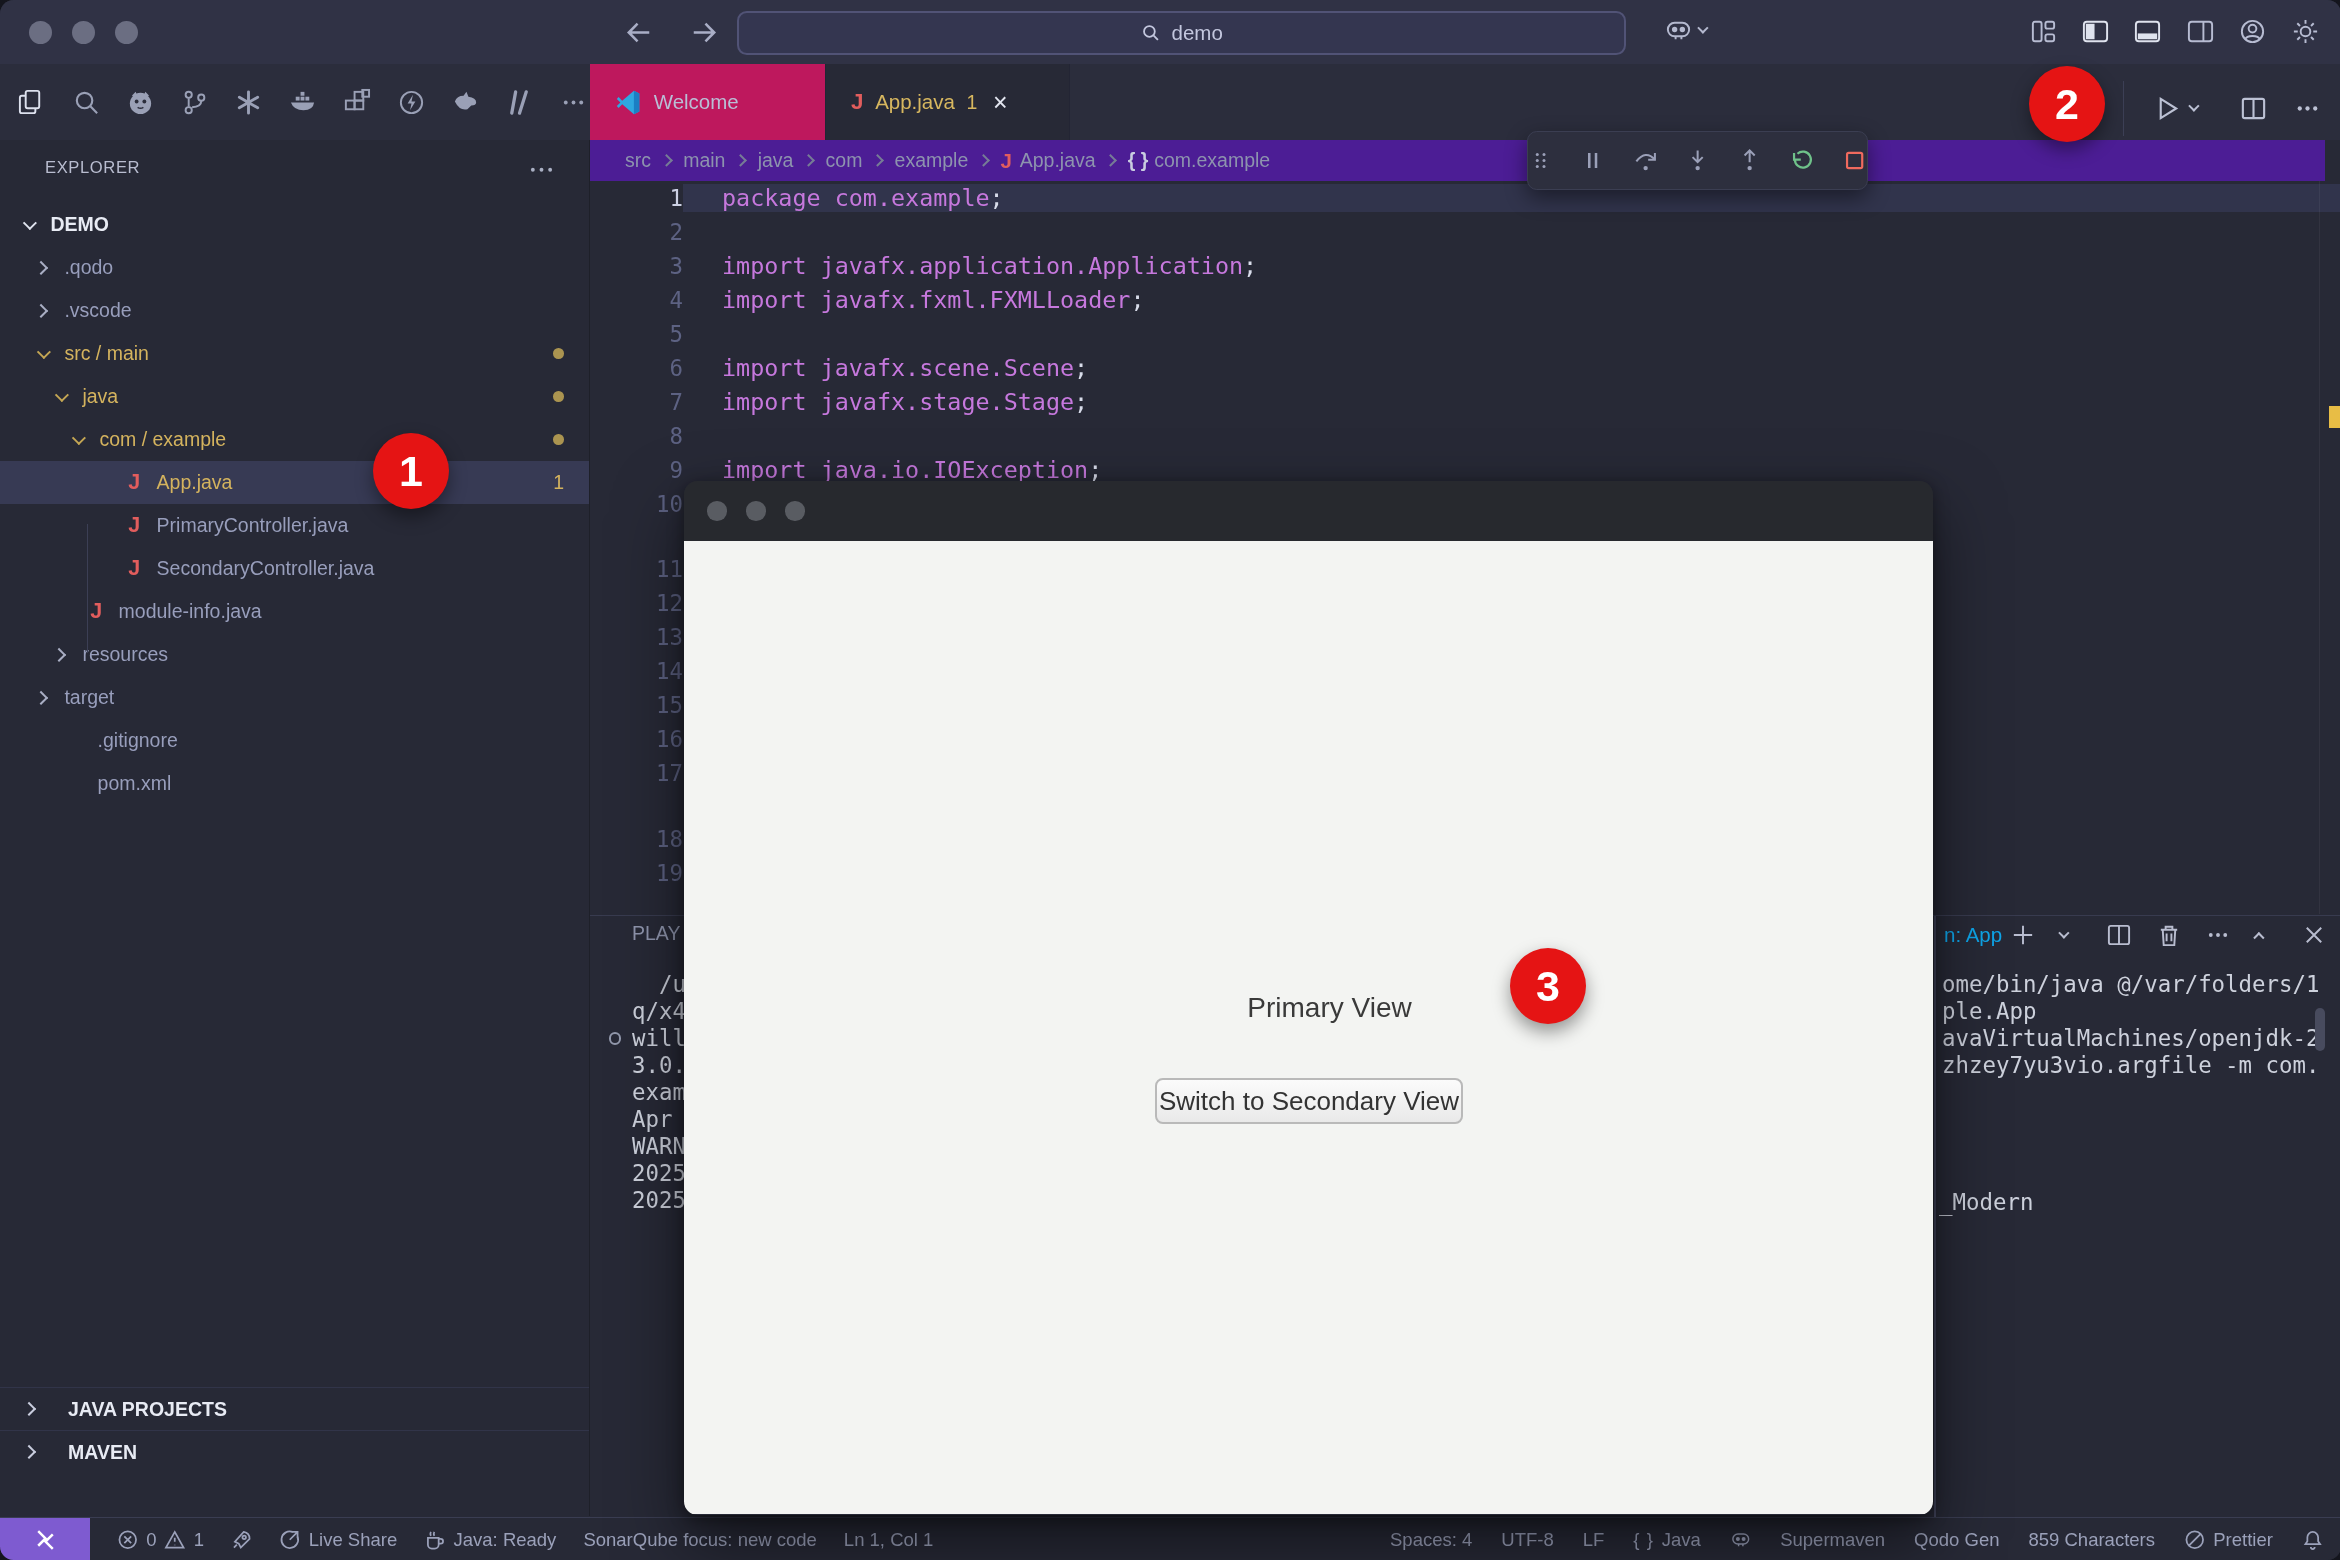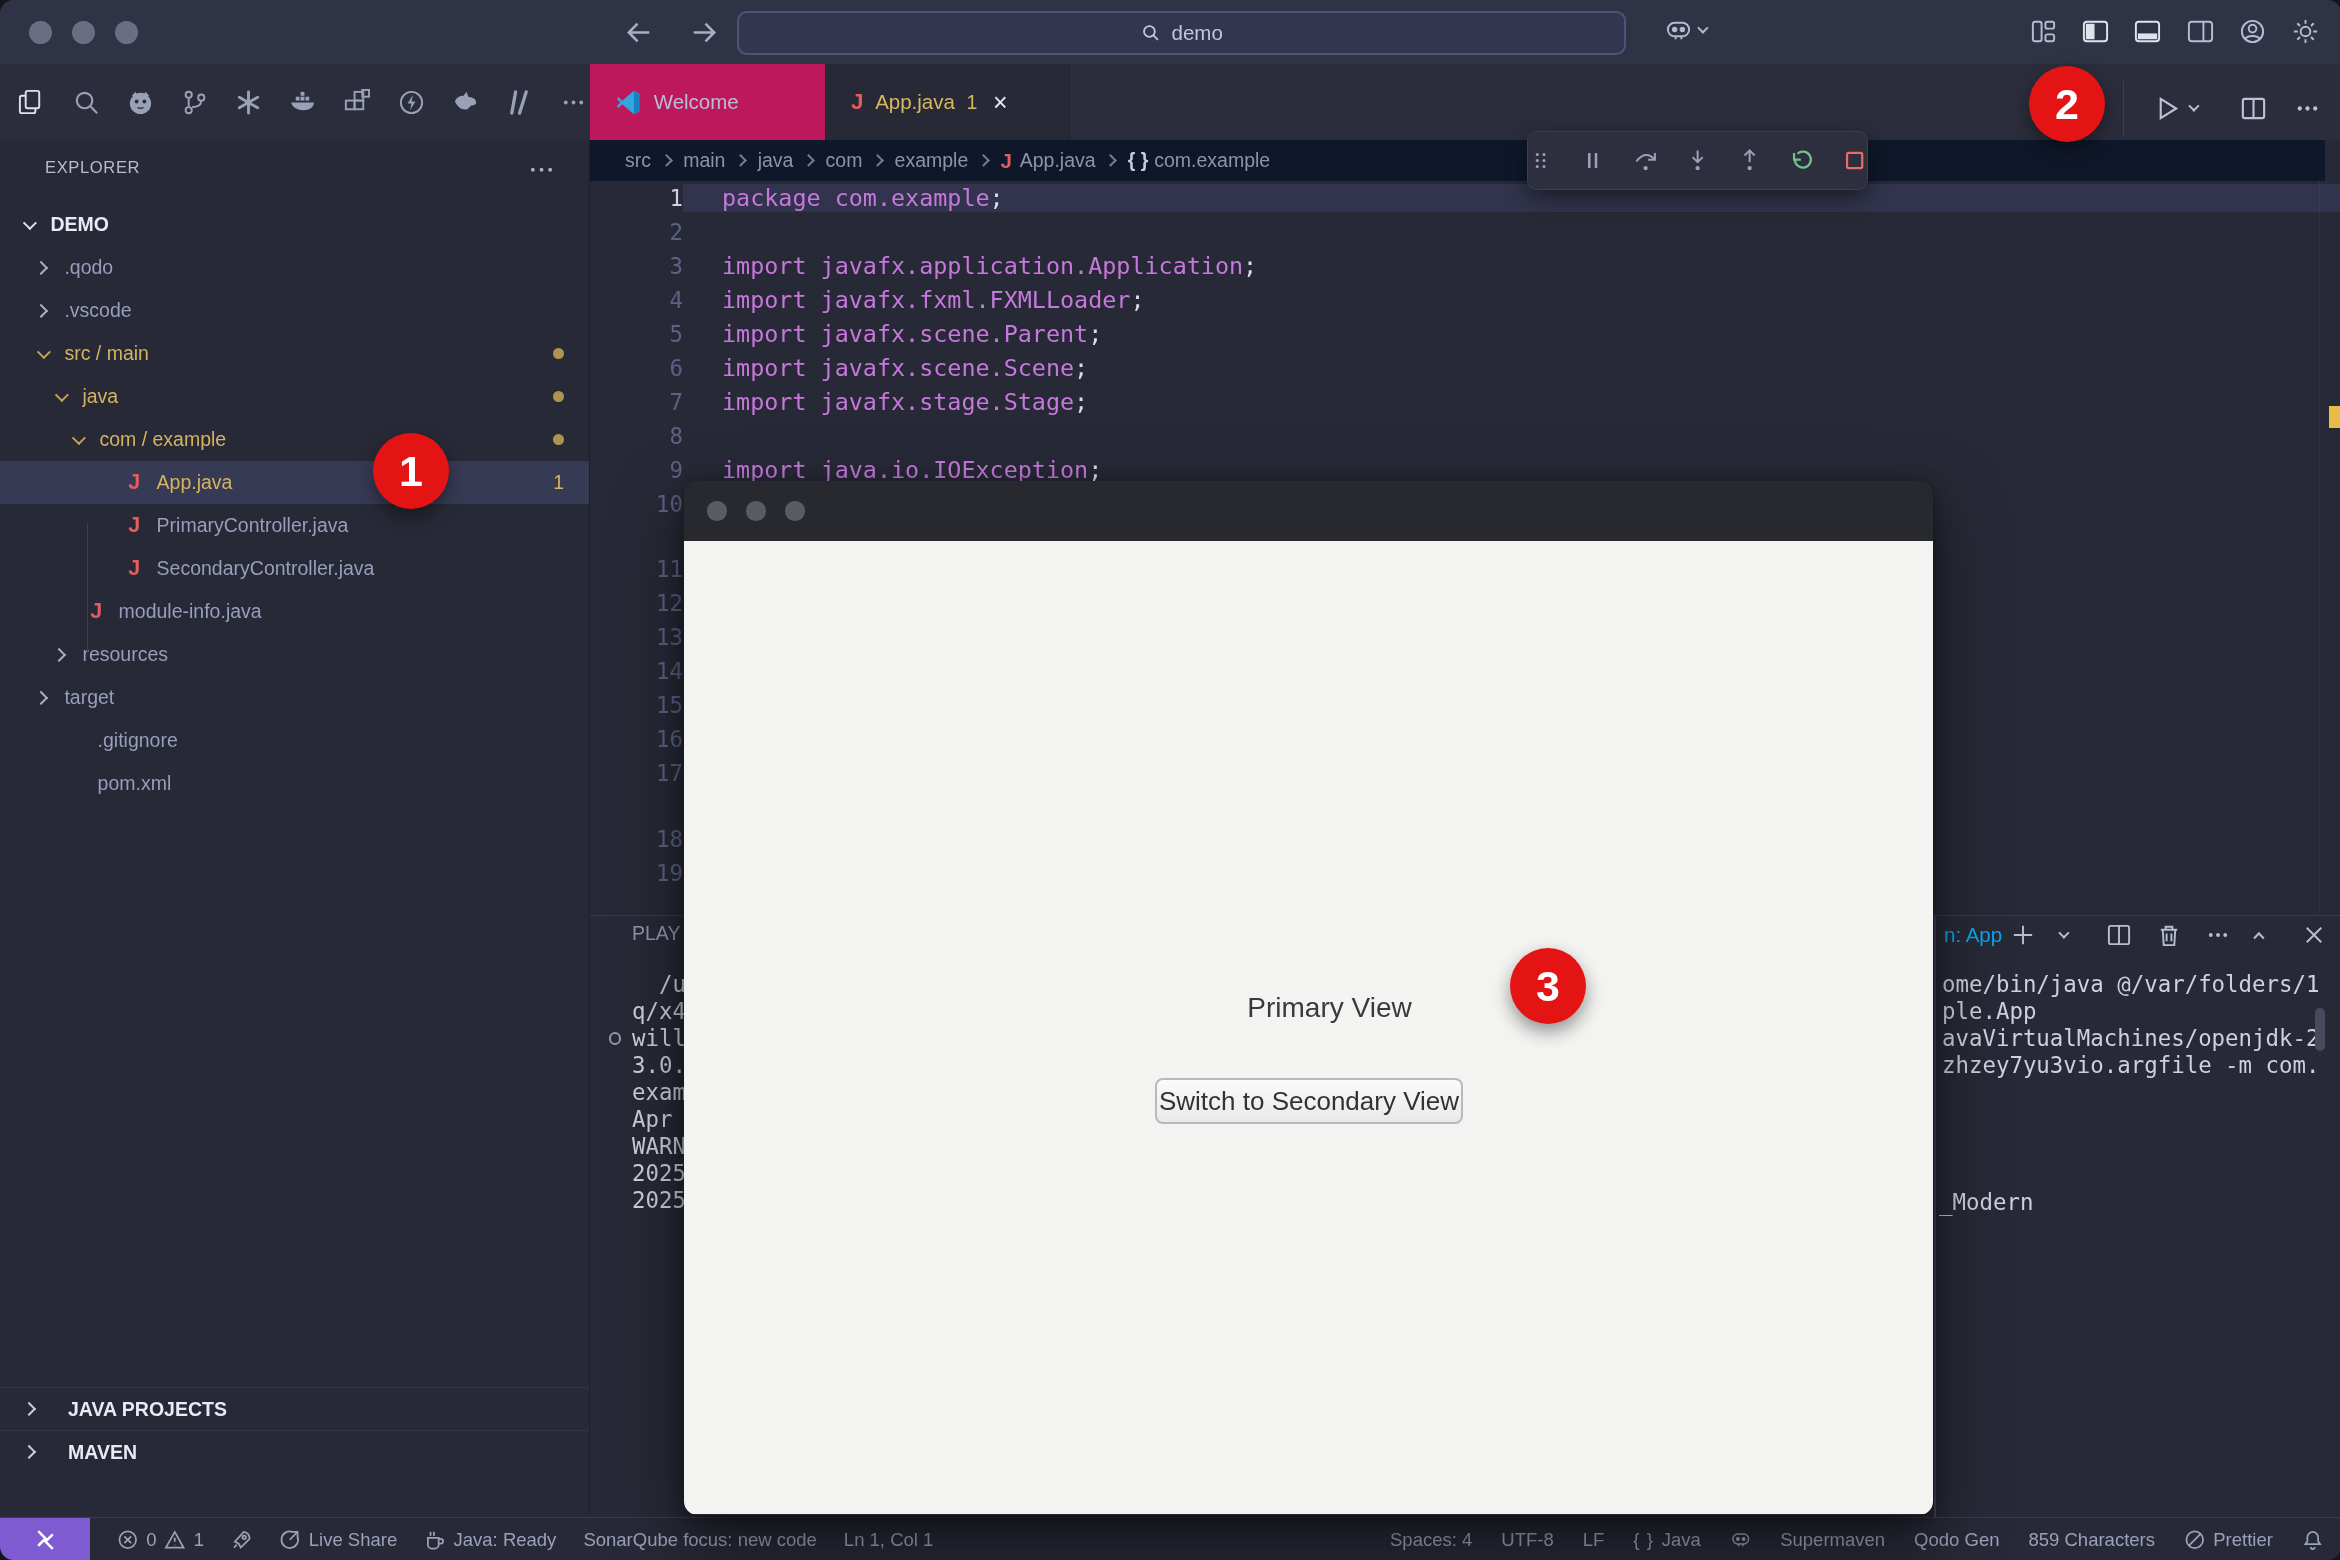--- a/index.html
+++ b/index.html
@@ -31,21 +31,21 @@
   .tab.active{ background:#272936; width:244px; }
   .tab .tlabel-gold{ color:#d7b75f; }
   .tab .tbadge{ color:#d7b75f; font-size:19.5px; }
   .tab .tclose{ color:#e3e6f0; font-size:25px; margin-left:3.9px; }
   .jicon{ color:#e25d5d; font-weight:700; font-size:22.4px; }
   .ed-actions{ position:absolute; right:19.5px; top:76px; height:64px; display:flex; align-items:center; gap:25px; color:#bcc1d4; }
   .ed-actions .sep{ width:1px; height:55px; background:#3c3f55; margin-right:3.9px; }
   .ed-actions svg{ width:29px; height:29px; }
 
   
-  .breadcrumb{ position:absolute; left:590px; top:140px; right:16px; height:41px; display:flex; align-items:center; padding-left:35px; color:#8d93ae; font-size:19.5px; background:#0f172a; }
+  .breadcrumb{ position:absolute; left:590px; top:140px; right:16px; height:41px; display:flex; align-items:center; padding-left:35px; color:#8d93ae; font-size:19.5px; background:#4c1d95; }
   .bc-item{ display:flex; align-items:center; }
   .bc-sep{ width:8.8px; height:8.8px; border-right:2px solid #767c96; border-bottom:2px solid #767c96; transform:rotate(-45deg); margin:0 12.7px 0 10.7px; }
   .bc-file{ display:flex; align-items:center; gap:7.8px; }
   .bc-sym{ color:#c9cde0; font-weight:600; margin-right:5.9px; }
 
   
   .codearea{ position:absolute; left:590px; top:181px; right:0; height:733px; font-family:"DejaVu Sans Mono", monospace; font-size:23.4px; overflow:hidden; }
   .cline{ display:flex; height:34px; align-items:center; }
   .lnum{ width:93px; text-align:right; padding-right:0px; color:#5d6283; font-size:22.4px; flex:none; }
   .lcode{ flex:1; padding-left:39px; white-space:pre; }
@@ -361,21 +361,20 @@
           <span class="lcode"><span class="pp">import javafx.application.Application</span><span class="semi">;</span></span>
         </div>
 
         <div class="cline">
           <span class="lnum">4</span>
           <span class="lcode"><span class="pp">import javafx.fxml.FXMLLoader</span><span class="semi">;</span></span>
         </div>
 
         <div class="cline">
           <span class="lnum">5</span>
-          <span class="lcode"><span class="pp">import javafx.scene.Parent</span><span class="semi">;</span></span>
         </div>
 
         <div class="cline">
           <span class="lnum">6</span>
           <span class="lcode"><span class="pp">import javafx.scene.Scene</span><span class="semi">;</span></span>
         </div>
 
         <div class="cline">
           <span class="lnum">7</span>
           <span class="lcode"><span class="pp">import javafx.stage.Stage</span><span class="semi">;</span></span>

